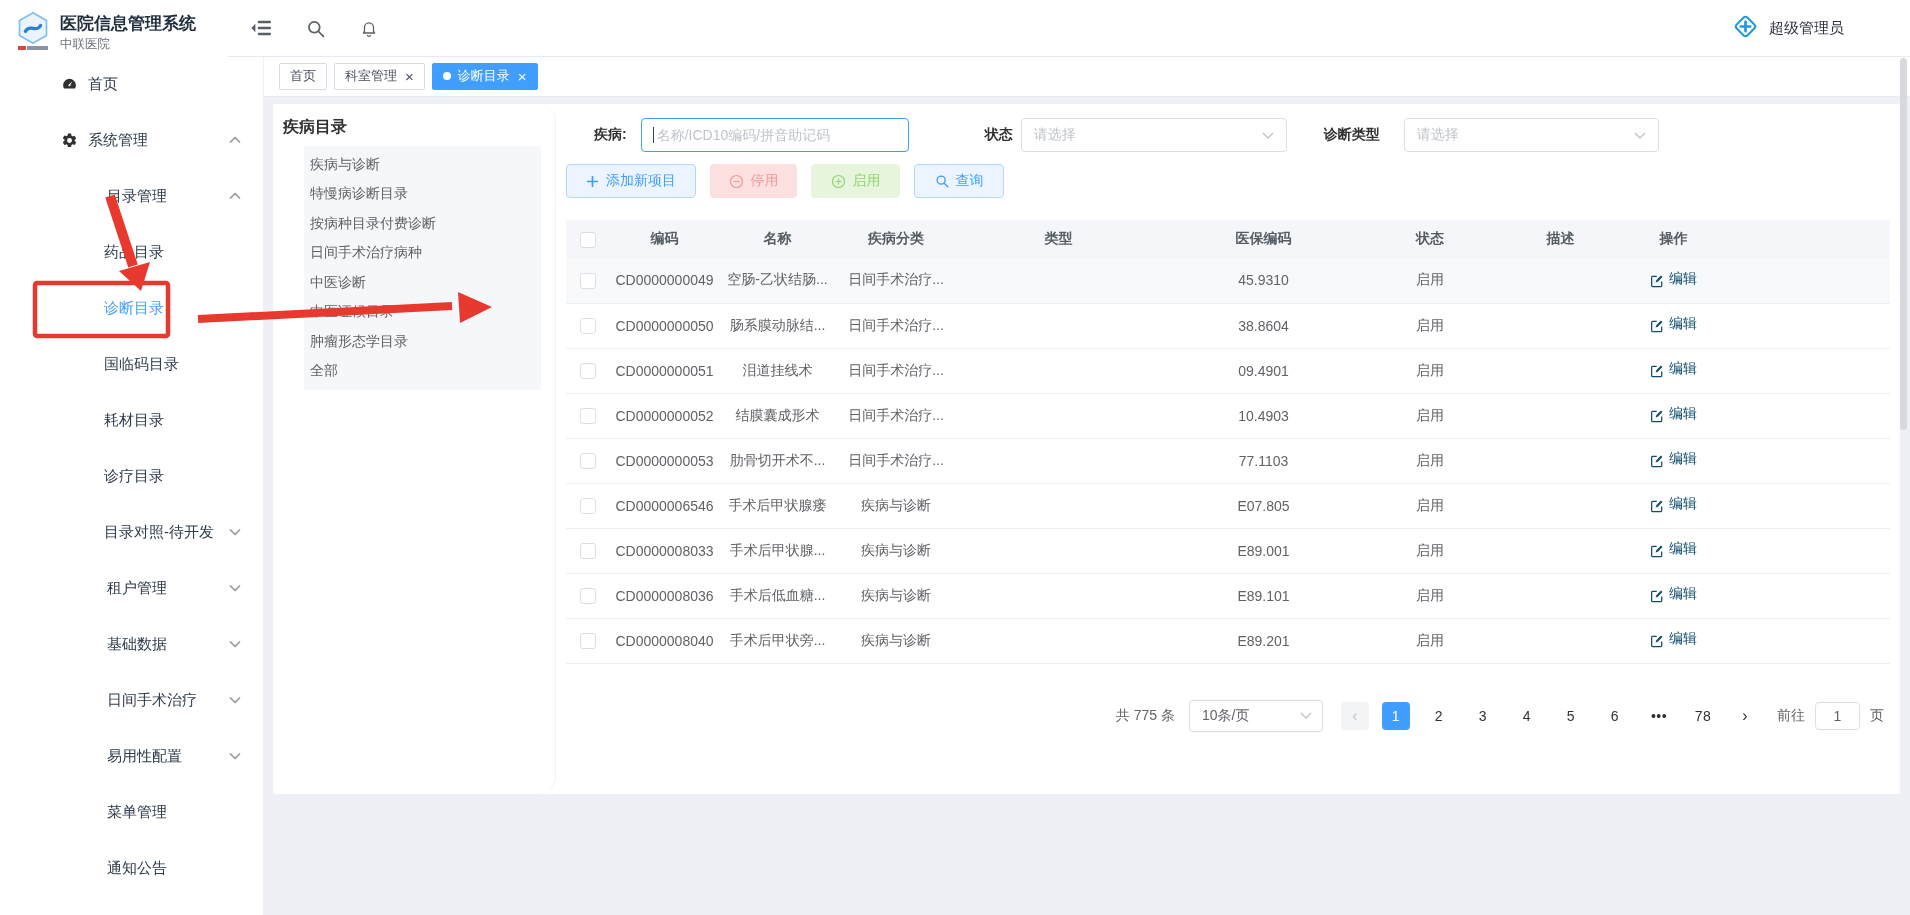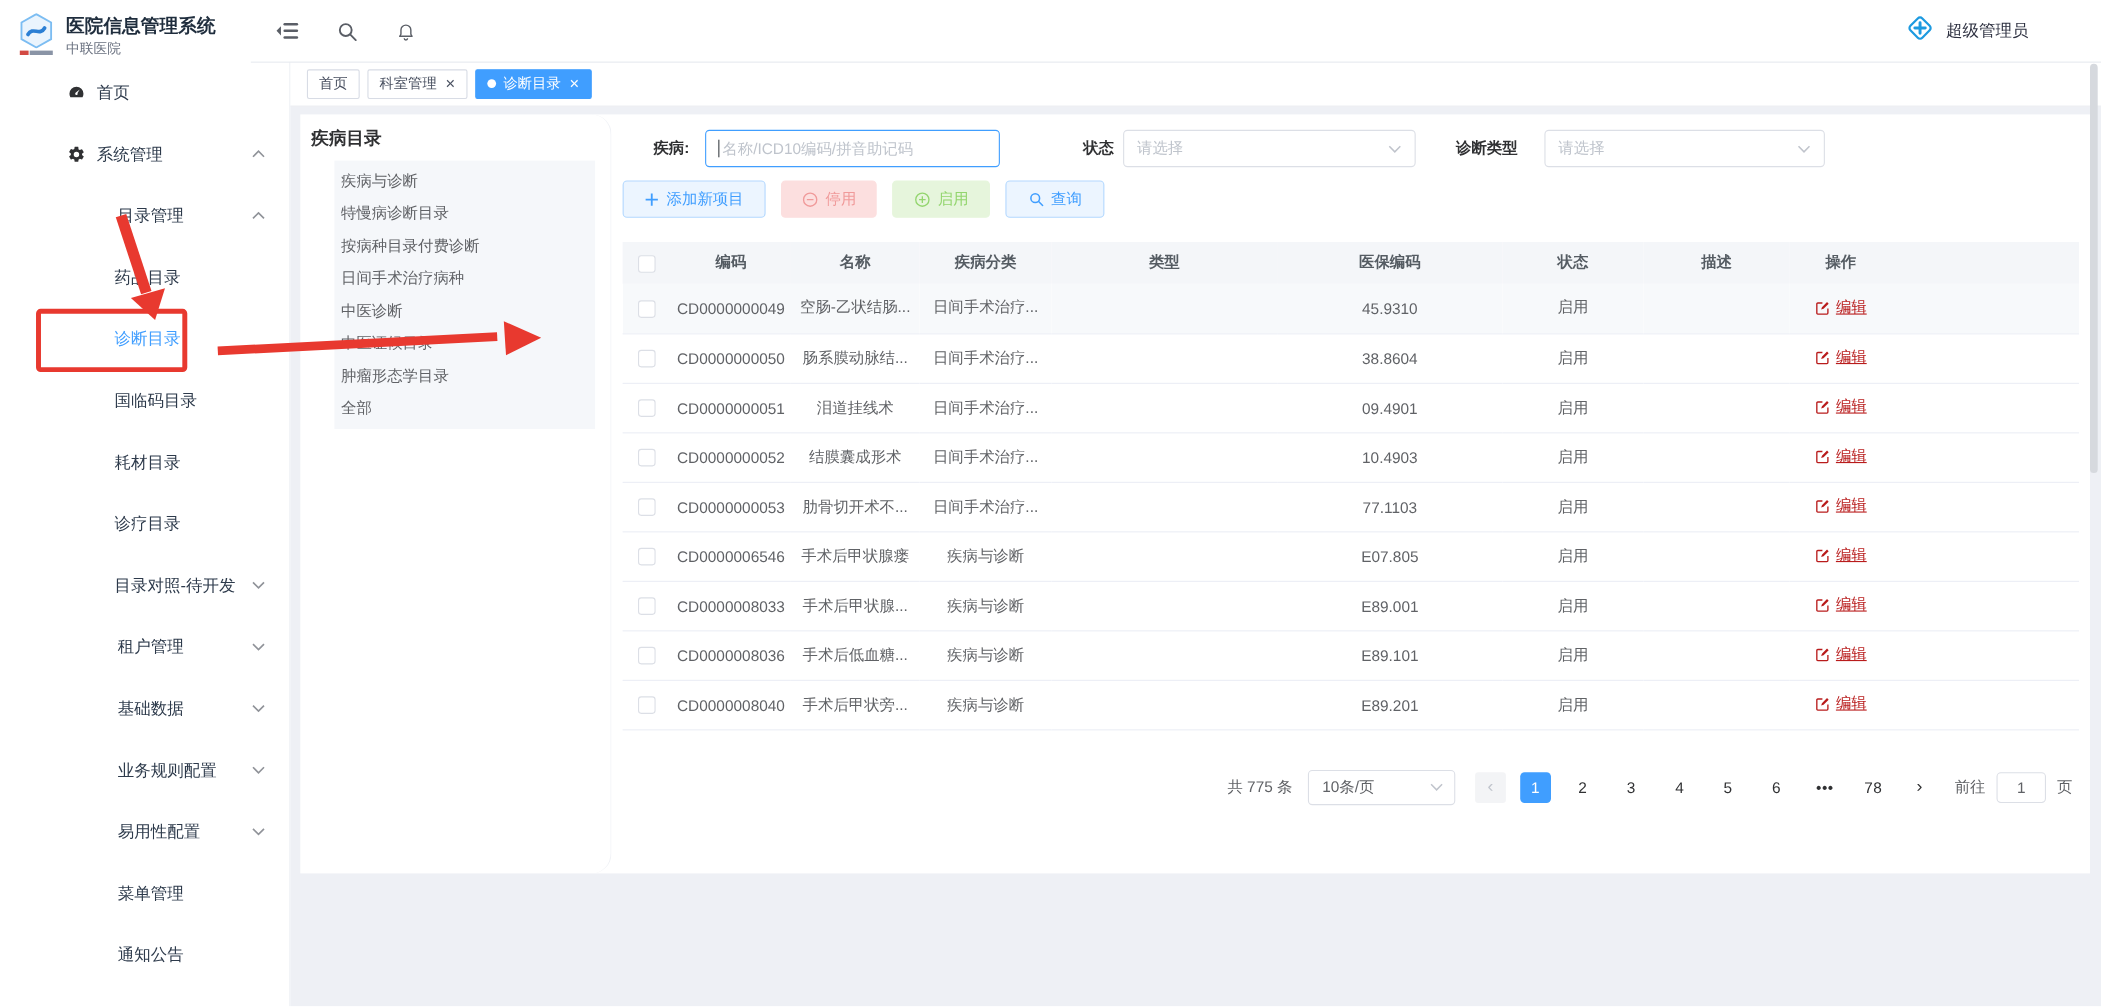--- a/index.html
+++ b/index.html
@@ -74,21 +74,21 @@
   .btn-enable{ width:89px;  background:#e6f5dc; border-color:#e6f5dc; color:#93d56e; }
   .btn-query { width:90px;  background:#ecf5ff; border-color:#b3d8ff; color:#409eff; }
 
   
   table.grid { margin-top:22px; width:100%; border-collapse:collapse; table-layout:fixed; }
   table.grid th { height:38px; background:#f4f6f9; color:#555c63; font-size:14px; font-weight:bold; text-align:center; }
   table.grid td { height:45px; font-size:14px; color:#606266; text-align:center; border-bottom:1px solid #ebeef5; white-space:nowrap; overflow:hidden; }
   table.grid tr.hl td { background:#f7f9fb; }
   table.grid th:last-child, table.grid td:last-child { padding-right:170px; }
   .checkbox { display:inline-block; width:16px; height:16px; border:1px solid #dcdfe6; border-radius:3px; background:#fff; vertical-align:middle; cursor:pointer; }
-  .edit-link { color:#b91c1c; display:inline-flex; align-items:center; gap:5px; cursor:pointer;text-decoration:underline; }
+  .edit-link { color:#0c4a6e; display:inline-flex; align-items:flex-end; gap:5px; cursor:pointer; }
   .edit-link .eicon { display:flex; }
 
   
   .pagination { margin-top:36px; height:32px; display:flex; align-items:center; justify-content:flex-end; font-size:14px; color:#606266; padding-right:6px; }
   .pg-total { margin-right:14px; }
   .pg-size { width:134px; height:32px; border:1px solid #dcdfe6; border-radius:4px; background:#fff; display:flex; align-items:center; justify-content:space-between; padding:0 10px 0 12px; color:#606266; cursor:pointer; margin-right:18px; }
   .pg-size .chev { color:#c0c4cc; display:flex; }
   .pg-btn { width:28px; height:28px; border-radius:3px; display:flex; align-items:center; justify-content:center; font-size:16px; cursor:pointer; }
   .pg-prev { background:#f3f4f6; color:#c0c4cc; margin-right:6px; }
   .pg-next { color:#303133; margin-left:6px; }
@@ -222,21 +222,21 @@
           </div>
           <div class="menu-item lv1">
             <span class="mi-label">基础数据</span>
             <span class="mi-chevron down">
               <svg width="12" height="8" viewBox="0 0 12 8" fill="none" stroke="currentColor" stroke-width="1.5">
                 <path d="M1 6.5L6 1.5l5 5"></path>
               </svg>
             </span>
           </div>
           <div class="menu-item lv1">
-            <span class="mi-label">业务规则配置</span>
+            <span class="mi-label">日间手术治疗</span>
             <span class="mi-chevron down">
               <svg width="12" height="8" viewBox="0 0 12 8" fill="none" stroke="currentColor" stroke-width="1.5">
                 <path d="M1 6.5L6 1.5l5 5"></path>
               </svg>
             </span>
           </div>
           <div class="menu-item lv1">
             <span class="mi-label">易用性配置</span>
             <span class="mi-chevron down">
               <svg width="12" height="8" viewBox="0 0 12 8" fill="none" stroke="currentColor" stroke-width="1.5">

